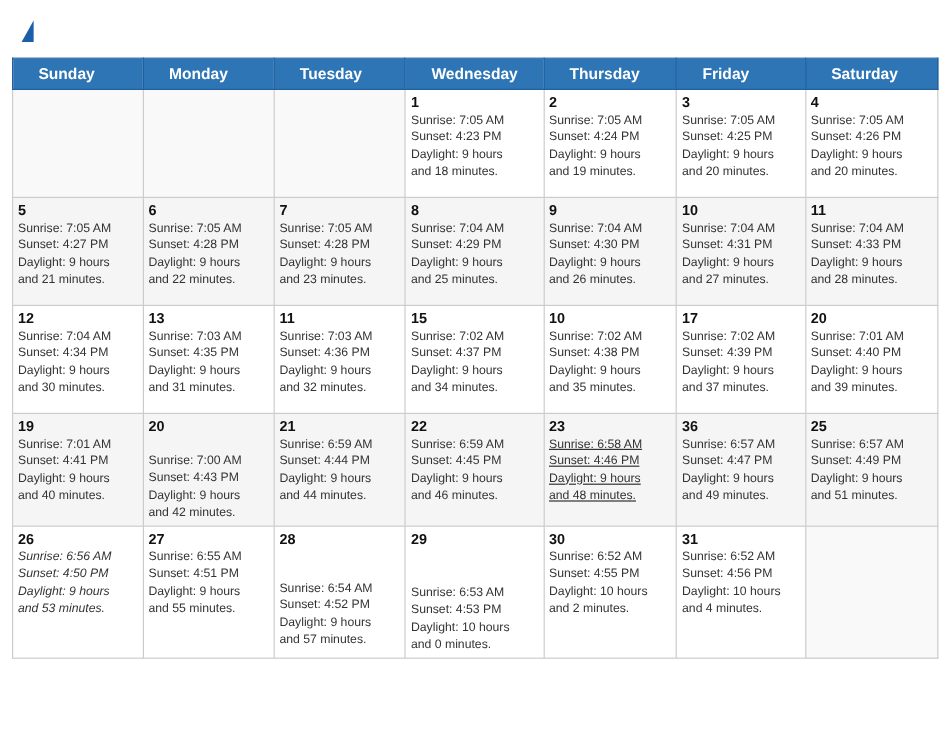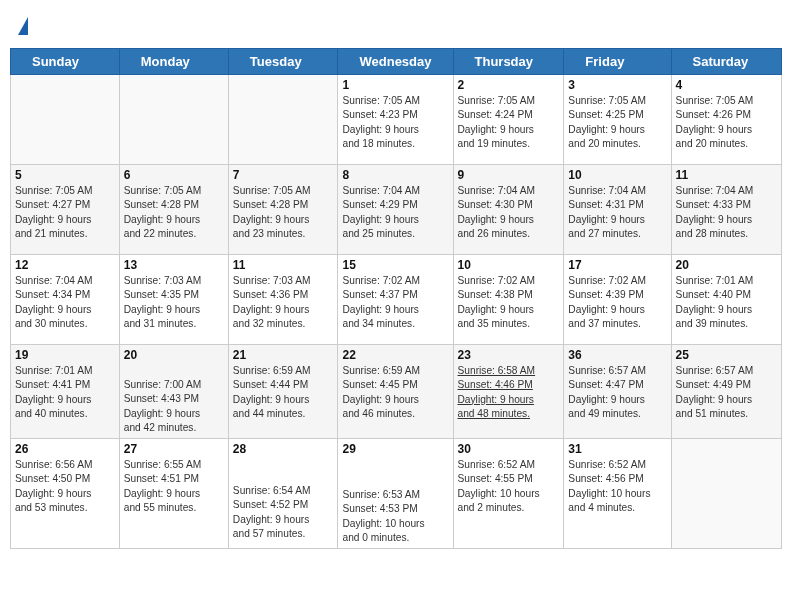--- a/index.html
+++ b/index.html
@@ -311,21 +311,21 @@
           <span class="day-number">25</span>
           <div class="day-info" style="white-space: pre-line;">Sunrise: 6:57 AM
 Sunset: 4:49 PM
 Daylight: 9 hours
 and 51 minutes.</div>
         </td>
       </tr>
       <tr>
         <td>
           <span class="day-number">26</span>
-          <div class="day-info" style="white-space: pre-line;">Sunrise: 6:56 AM
+          <div class="day-info" style="white-space: pre-line; font-style: italic;">Sunrise: 6:56 AM
 Sunset: 4:50 PM
 Daylight: 9 hours
 and 53 minutes.</div>
         </td>
         <td>
           <span class="day-number">27</span>
           <div class="day-info" style="white-space: pre-line;">Sunrise: 6:55 AM
 Sunset: 4:51 PM
 Daylight: 9 hours
 and 55 minutes.</div>

